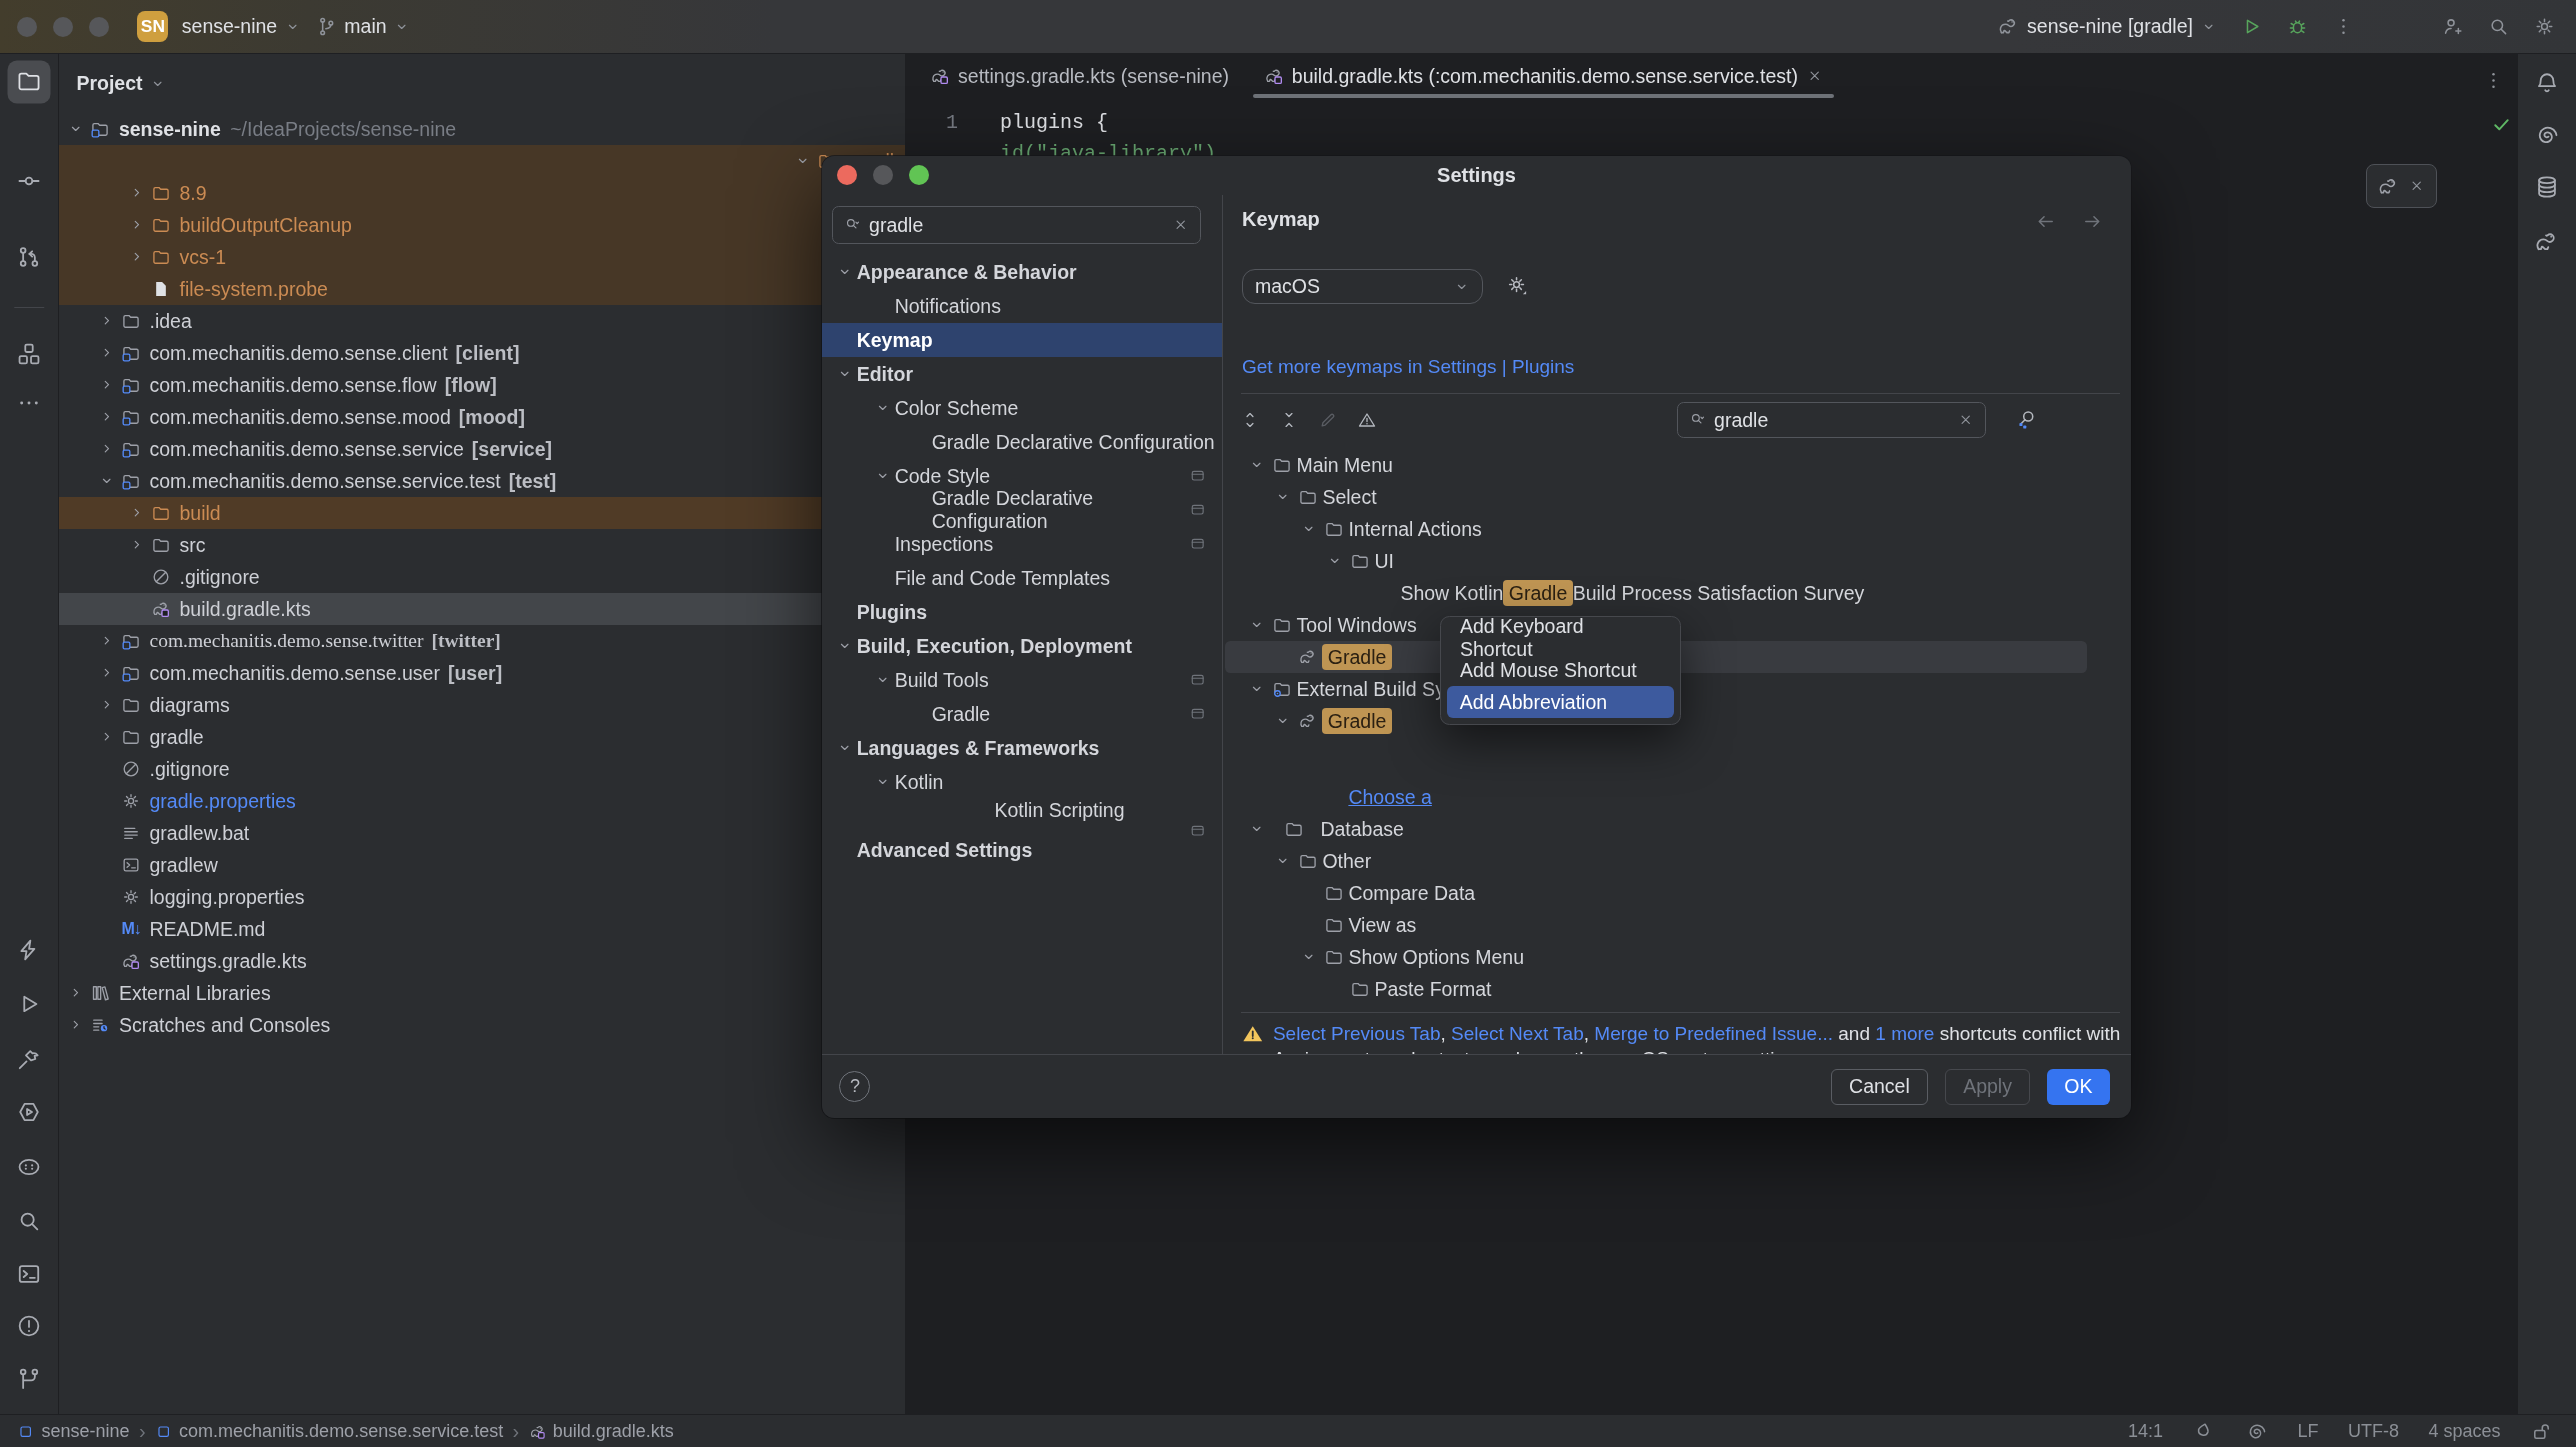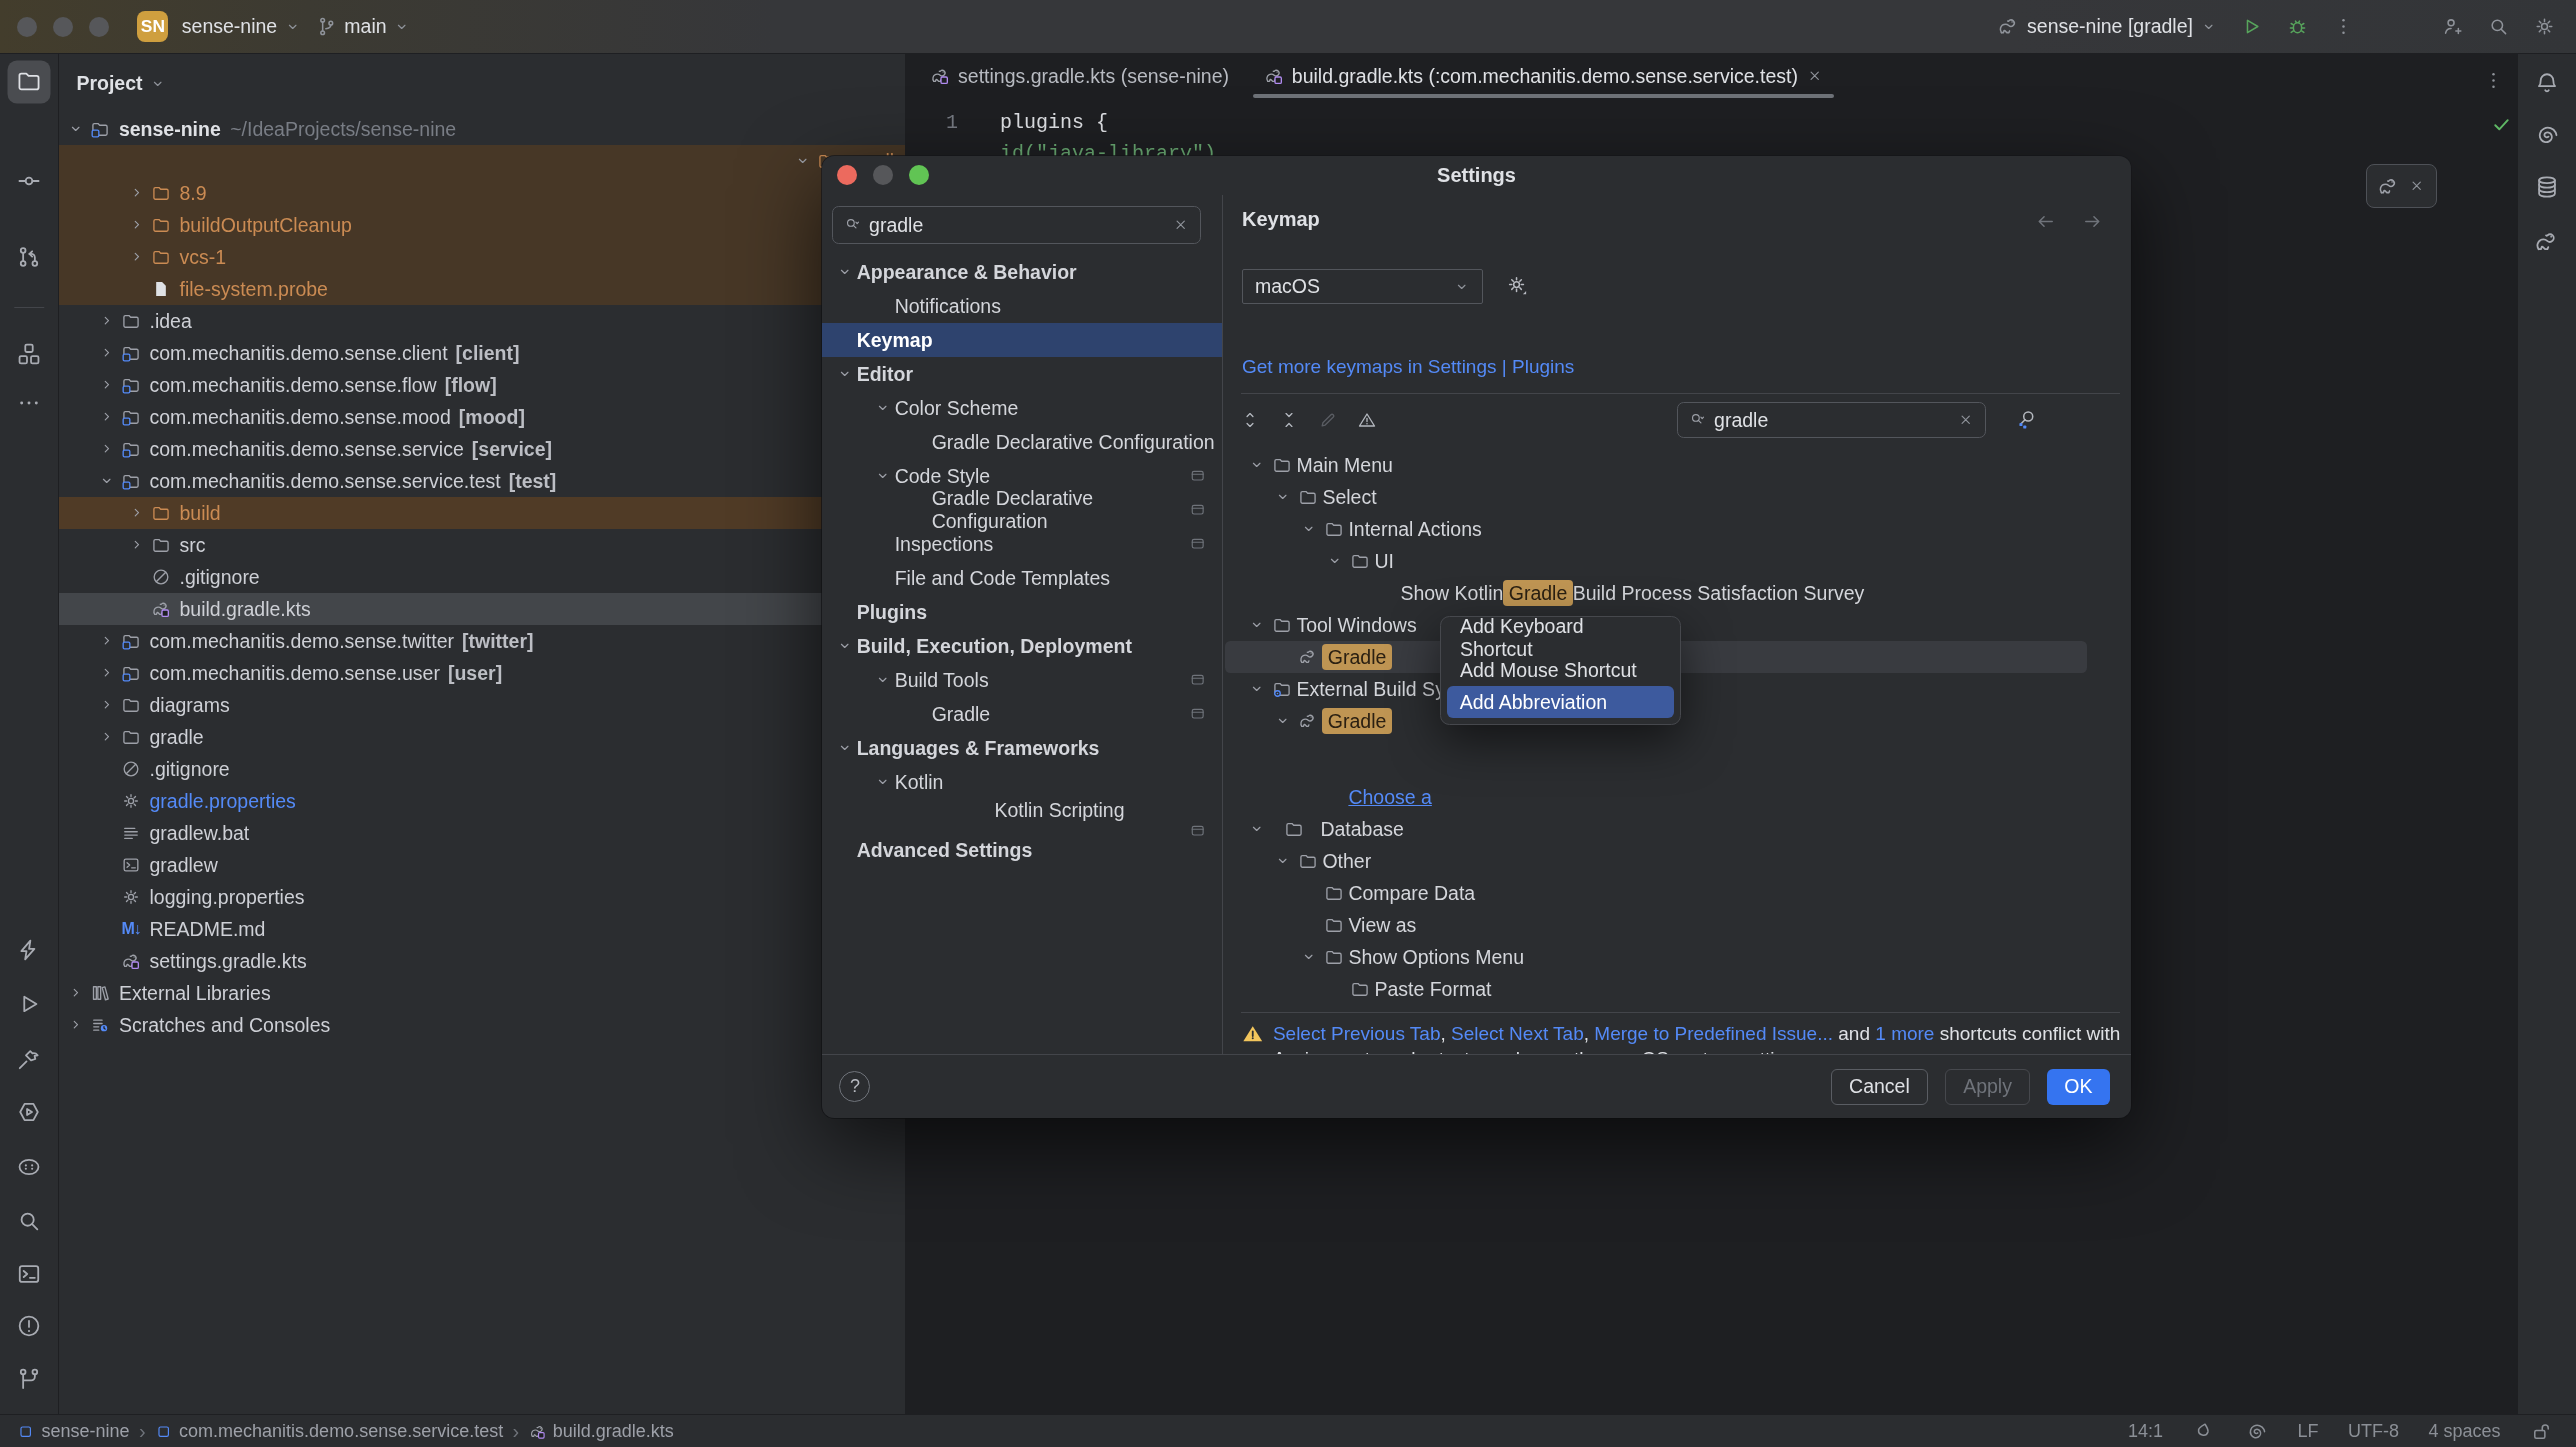--- a/index.html
+++ b/index.html
@@ -98,21 +98,21 @@
   .nav-row { display:flex; align-items:center; height:34px; font-size:19.5px; color:#d4d6db; }
   .nav-chev { width:24px; min-width:24px; display:flex; justify-content:center; color:#9da0a8; margin-left:10.7px; }
   .nav-chev svg { width:17.4px; height:17.4px; }
   .nav-row.selected { background:#2e436e; color:#fff; }
   .nav-trail { margin-left:auto; margin-right:16px; color:#6f737a; display:flex; }
   .nav-trail svg { width:17.4px; height:17.4px; }
 
   .km { position:absolute; left:400px; top:39px; width:909px; height:859px; overflow:hidden; }
   .km-header { position:absolute; left:20px; top:13.4px; font-size:20px; font-weight:bold; }
   .km-arrows { position:absolute; right:27px; top:14.8px; display:flex; gap:24px; color:#6f737a; }
-  .km-scheme { position:absolute; left:20px; top:74px; width:241px; height:35px; border:1.3px solid #53565c; border-radius:2px;
+  .km-scheme { position:absolute; left:20px; top:74px; width:241px; height:35px; border:1.3px solid #53565c; border-radius:13px;
     display:flex; align-items:center; padding:0 12px; font-size:19.5px; }
   .km-gear { position:absolute; left:284px; top:79px; color:#b8bbc2; }
   .km-link { position:absolute; left:20px; top:161px; font-size:19px; color:#548af7; }
   .km-hdiv { position:absolute; left:19px; top:198px; right:10.7px; height:1.3px; background:#43454a; }
   .km-toolbar { position:absolute; left:14.8px; top:211px; display:flex; gap:12px; color:#b4b8bf; }
   .km-toolbar .tbi { width:27px; height:27px; display:flex; align-items:center; justify-content:center; }
   .km-toolbar svg { width:20px; height:20px; }
   .tree { position:absolute; left:3.4px; top:254px; width:862px; height:564px; overflow:hidden; }
   .km-row { display:flex; align-items:center; height:32px; font-size:19.5px; white-space:nowrap; color:#d4d6db; }
   .km-row.selected { background:#393b40; border-radius:5.4px; }
@@ -536,21 +536,21 @@
           <span class="pt-ic">
             <svg viewBox="0 0 24 24" fill="none" stroke="currentColor" stroke-width="1.6" stroke-linecap="round" stroke-linejoin="round">
               <path d="M4.6 18.4c-1-1.4-1.4-3.1-.9-4.8.7-2.3 2.8-3.9 5.2-3.9 1.2 0 2.4.5 3.3 1.3 1.4 1.2 3.5 1.1 4.8-.2 1.3-1.3 1.3-3.4 0-4.7-.9-.9-2.3-1.2-3.5-.8l-1.2.9c-.3.3-.8.3-1.1 0"></path>
               <path d="M4.6 18.4h2l.6-1.8c.2-.4.7-.6 1-.3l2.1 2.1h2.1l.7-1.8"></path>
               <circle cx="15.7" cy="7.3" r=".8" fill="currentColor" stroke="none"></circle>
               <rect x="13.2" y="13.2" width="7.6" height="7.6" rx="1.4" fill="#1e1f22" stroke="#b18bf0"></rect>
             </svg>
           </span>
           <span>build.gradle.kts</span>
         </div>
-        <div class="pt-row" style="padding-left: 36px;">
+        <div class="pt-row" style="padding-left: 36px; font-family: Liberation Serif, serif;">
           <span class="pt-chev">
             <svg viewBox="0 0 24 24" fill="none" stroke="currentColor" stroke-width="1.6" stroke-linecap="round" stroke-linejoin="round">
               <path d="M10 7.5L14.5 12 10 16.5"></path>
             </svg>
           </span>
           <span class="pt-ic">
             <svg viewBox="0 0 24 24" fill="none" stroke="currentColor" stroke-width="1.6" stroke-linecap="round" stroke-linejoin="round">
               <path d="M3.5 7.2c0-.9.7-1.7 1.7-1.7h4.4l2 2h7.2c.9 0 1.7.7 1.7 1.7v8.6c0 .9-.7 1.7-1.7 1.7H5.2c-.9 0-1.7-.7-1.7-1.7z"></path>
               <rect x="2.6" y="13.4" width="8" height="8" rx="1.6" fill="#2b2d30" stroke="#548af7"></rect>
             </svg>

